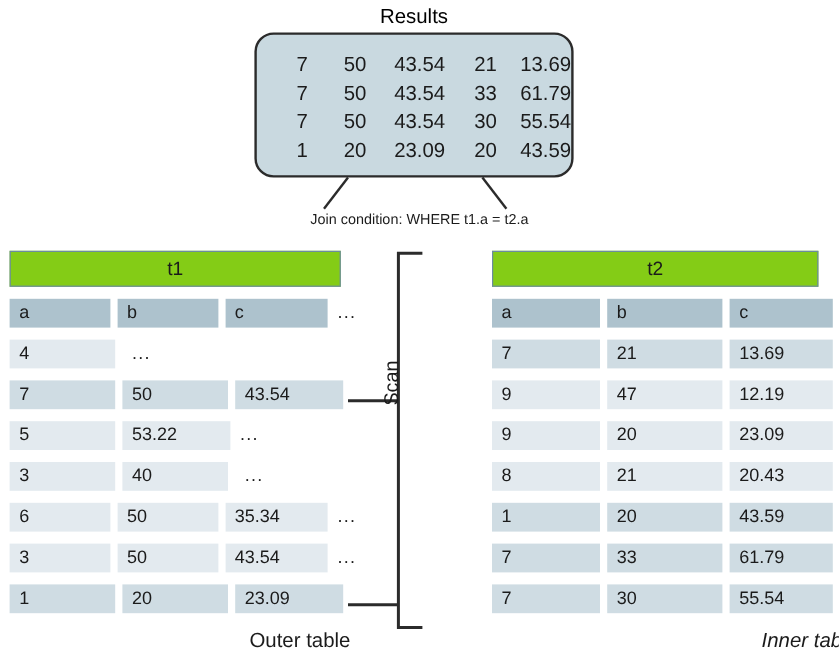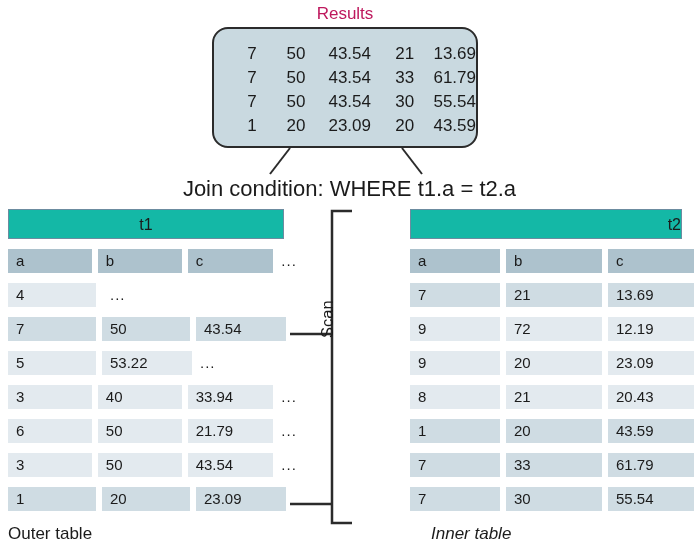--- a/index.html
+++ b/index.html
@@ -17,21 +17,21 @@
   }
 
   
   #results-title {
     position: absolute;
     left: 212px;
     top: 4px;
     width: 266px;
     text-align: center;
     font-size: 17px;
-    color: #be185d;
+    color: #000000;
   }
   #results-box {
     position: absolute;
     left: 212px;
     top: 27px;
     width: 266px;
     height: 121px;
     box-sizing: border-box;
     background: #c9d9e0;
     border: 2.5px solid #2b2b2b;
@@ -69,42 +69,42 @@
     height: 30px;
   }
 
   
   #join-condition {
     position: absolute;
     left: 0;
     top: 176px;
     width: 699px;
     text-align: center;
-    font-size: 22px;
+    font-size: 12px;
   }
 
   
   .table-block {
     position: absolute;
     top: 209px;
   }
   #table-t1 { left: 8px;  width: 297px; }
   #table-t2 { left: 410px; width: 284px; }
 
   .table-title {
     height: 30px;
     line-height: 29px;
     text-align: center;
     font-size: 16px;
-    background: #14b8a6;
+    background: #84cc16;
     border: 1px solid #6c8ca0;
     box-sizing: border-box;
   }
   #table-t1 .table-title { width: 276px; }
-  #table-t2 .table-title { width: 272px; text-align: right; }
+  #table-t2 .table-title { width: 272px; }
 
   .trow {
     display: flex;
     height: 24px;
     margin-top: 10px;
     position: relative;
   }
   .tcell {
     height: 24px;
     line-height: 24px;
@@ -132,21 +132,21 @@
     letter-spacing: 1px;
   }
   #table-t2 .tcell.c0 { width: 90px; }
   #table-t2 .tcell.c1 { width: 96px; }
   #table-t2 .tcell.c2 { width: 86px; margin-right: 0; }
 
   .table-caption {
     position: absolute;
     top: 524px;
     font-size: 17px;
-    text-align: left;
+    text-align: right;
   }
   #caption-outer { left: 8px;  width: 284px; }
   #caption-inner { left: 431px; width: 284px; font-style: italic; }
 
   
   #scan-bracket {
     position: absolute;
     left: 290px;
     top: 209px;
     width: 70px;
@@ -236,27 +236,26 @@
         <div class="tcell c2">43.54</div>
       </div>
       <div class="trow">
         <div class="tcell c0">5</div>
         <div class="tcell c2">53.22</div>
         <div class="ellipsis">...</div>
       </div>
       <div class="trow">
         <div class="tcell c0">3</div>
         <div class="tcell c1">40</div>
-        <div class="tcell c2">33.94</div>
         <div class="ellipsis">...</div>
       </div>
       <div class="trow">
         <div class="tcell c0">6</div>
         <div class="tcell c1">50</div>
-        <div class="tcell c2">21.79</div>
+        <div class="tcell c2">35.34</div>
         <div class="ellipsis">...</div>
       </div>
       <div class="trow">
         <div class="tcell c0">3</div>
         <div class="tcell c1">50</div>
         <div class="tcell c2">43.54</div>
         <div class="ellipsis">...</div>
       </div>
       <div class="trow hl">
         <div class="tcell c0">1</div>
@@ -274,21 +273,21 @@
         <div class="tcell c1">b</div>
         <div class="tcell c2">c</div>
       </div>
       <div class="trow hl">
         <div class="tcell c0">7</div>
         <div class="tcell c1">21</div>
         <div class="tcell c2">13.69</div>
       </div>
       <div class="trow">
         <div class="tcell c0">9</div>
-        <div class="tcell c1">72</div>
+        <div class="tcell c1">47</div>
         <div class="tcell c2">12.19</div>
       </div>
       <div class="trow">
         <div class="tcell c0">9</div>
         <div class="tcell c1">20</div>
         <div class="tcell c2">23.09</div>
       </div>
       <div class="trow">
         <div class="tcell c0">8</div>
         <div class="tcell c1">21</div>

